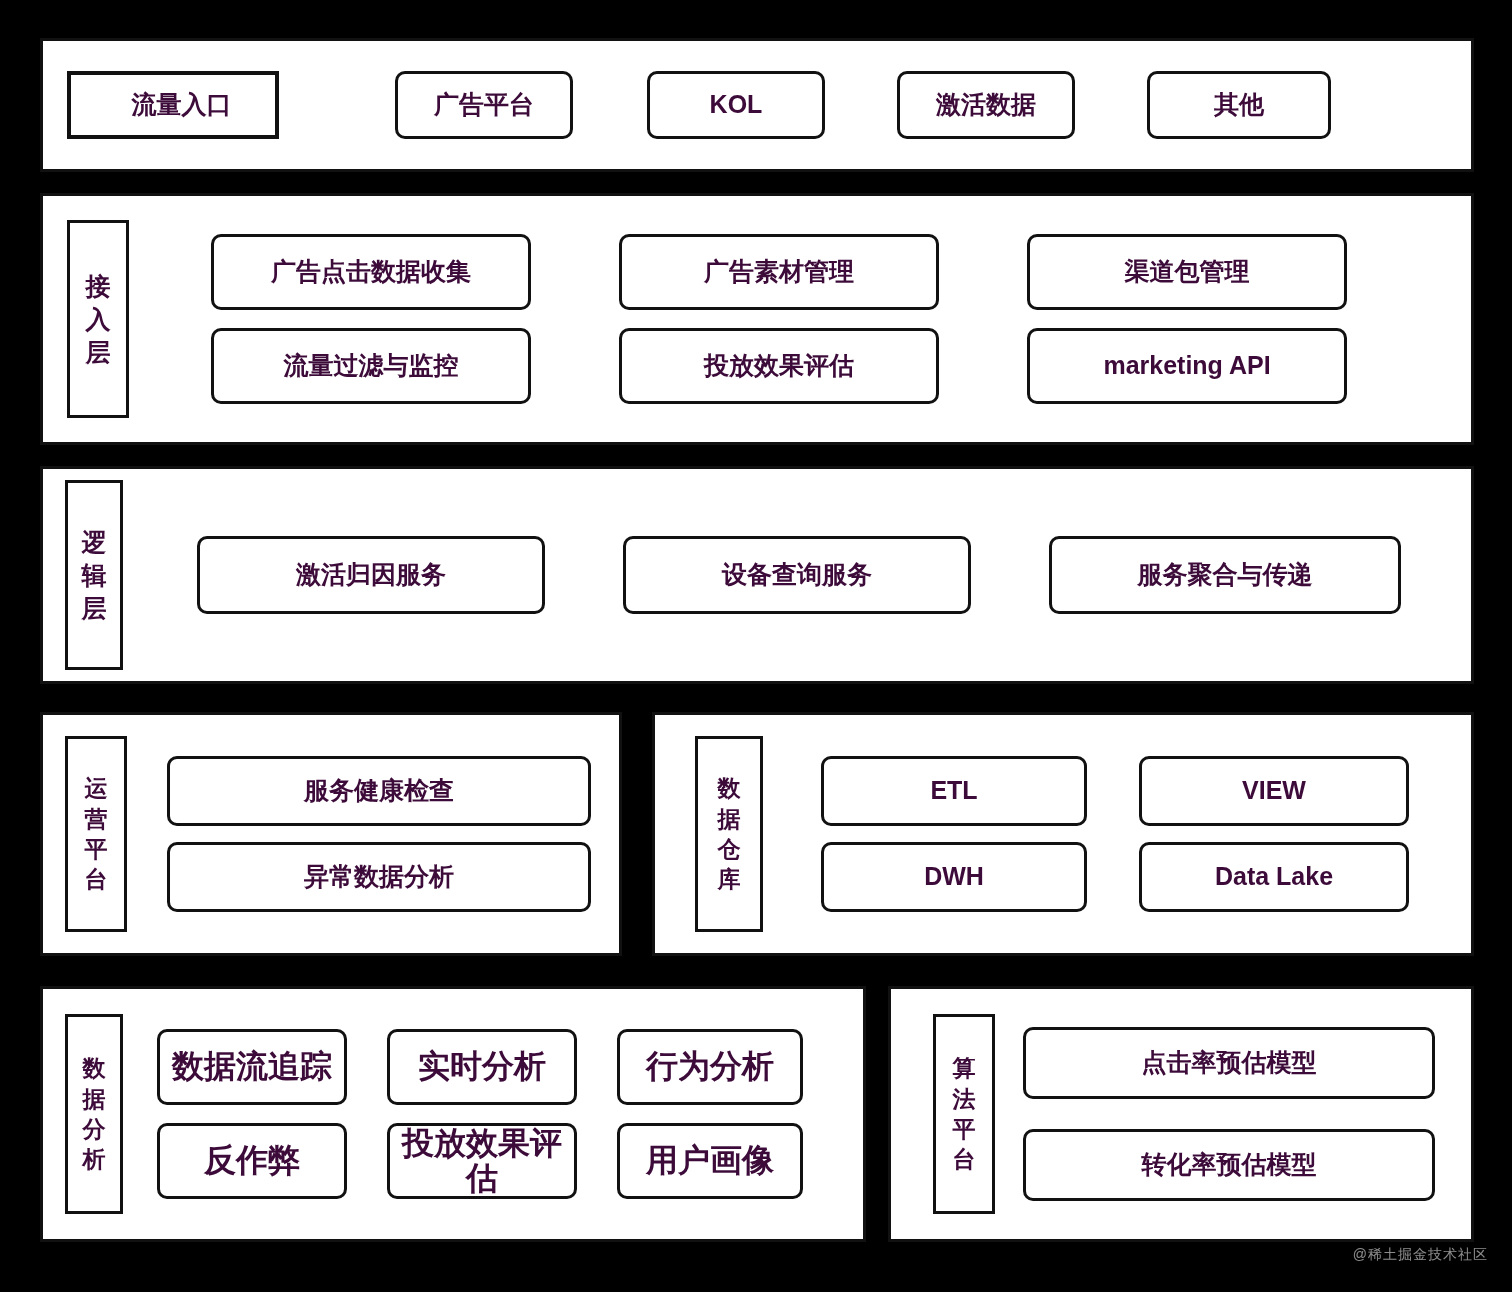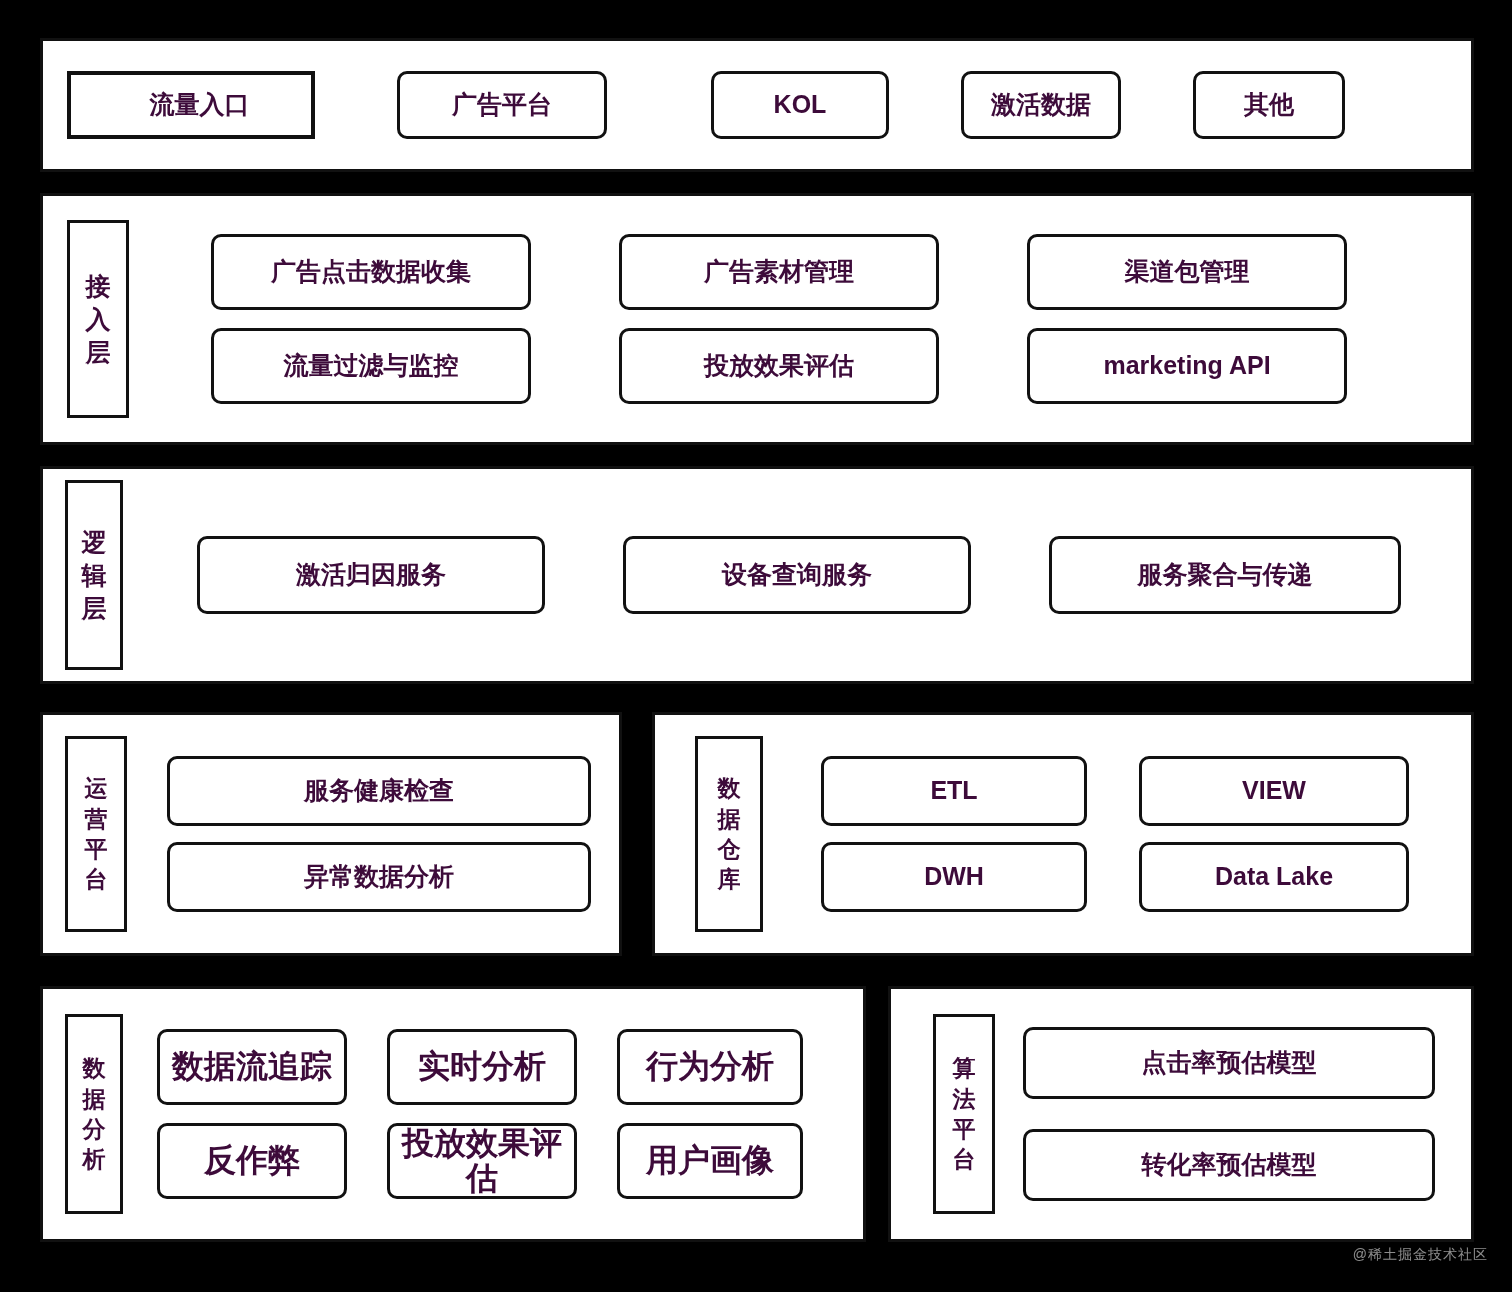--- a/index.html
+++ b/index.html
@@ -78,25 +78,25 @@
   #row1 .sources {
     display: flex;
     width: 100%;
     height: 100%;
     align-items: center;
     padding: 0 24px;
     box-sizing: border-box;
     justify-content: flex-start;
   }
   #row1 .node { height: 68px; }
-  #row1 .node:nth-child(1) { width: 248px; margin-right: 82px; padding-left: 17px; }
-  #row1 .node:nth-child(2) { width: 210px; margin-right: 104px; }
+  #row1 .node:nth-child(1) { width: 212px; margin-right: 116px; padding-left: 17px; }
+  #row1 .node:nth-child(2) { width: 178px; margin-right: 74px; }
   #row1 .node:nth-child(3) { width: 178px; margin-right: 72px; }
-  #row1 .node:nth-child(4) { width: 160px; margin-right: 72px; }
-  #row1 .node:nth-child(5) { width: 152px; }
+  #row1 .node:nth-child(4) { width: 178px; margin-right: 72px; }
+  #row1 .node:nth-child(5) { width: 184px; }
 
   
   #row2 { left: 40px; top: 193px; width: 1434px; height: 252px; border-width: 3px; }
   #row2 .layer-label { width: 62px; height: 198px; margin-left: 24px; }
   #row2 .grid {
     display: grid;
     grid-template-columns: 320px 320px 320px;
     grid-template-rows: 76px 76px;
     column-gap: 88px;
     row-gap: 18px;

